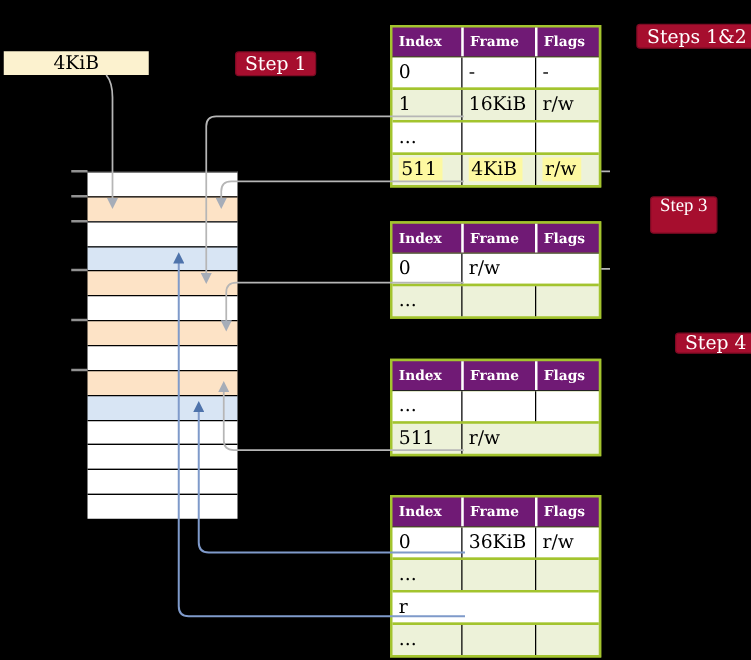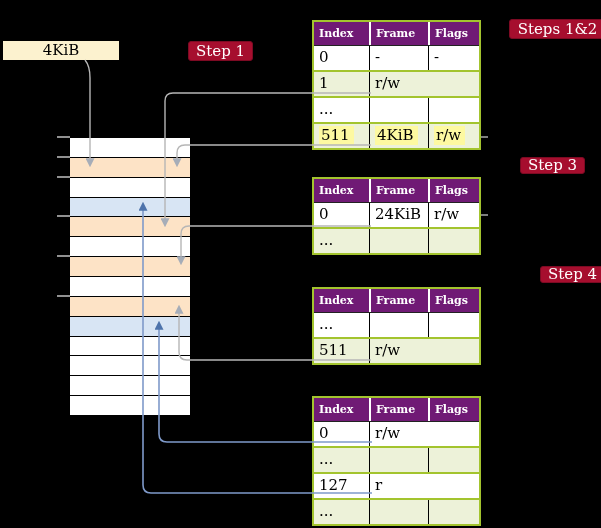--- a/index.html
+++ b/index.html
@@ -13,21 +13,21 @@
     background:#fcf2cf; color:#000; text-align:center; line-height:19px; font-size:15px;
   }
   
   .badge {
     position:absolute; background:#a60e2e; border:1px solid #7d0a23; color:#fff;
     font-size:15px; text-align:center; border-radius:3px; box-sizing:border-box;
     padding:0 7px; white-space:nowrap;
   }
   #b-step0   { left:188px; top:41px;  height:20px; line-height:18px; }
   #b-steps12 { left:509px; top:19px;  height:20px; line-height:18px; width:97px; }
-  #b-step3   { left:520px; top:157px; height:17px; line-height:15px; }
+  #b-step3   { left:520px; top:157px; height:30px; line-height:15px;font-family:Liberation Serif, serif; }
   #b-step4   { left:540px; top:266px; height:17px; line-height:15px; }
   
   .mem {
     position:absolute; left:70px; top:137px; width:120px; height:278px;
     display:flex; flex-direction:column; border-bottom:1.5px solid #000;
   }
   .mem-row { flex:1 1 0; border-top:1.5px solid #000; }
   .mem-row.white  { background:#ffffff; }
   .mem-row.orange { background:#fde3c6; }
   .mem-row.blue   { background:#d8e5f4; }
@@ -96,20 +96,21 @@
       <div class="hcell">Frame</div>
       <div class="hcell">Flags</div>
     </div>
     <div class="trow first">
       <div class="tcell"><span>0</span></div>
       <div class="tcell"><span>-</span></div>
       <div class="tcell"><span>-</span></div>
     </div>
     <div class="trow tint">
       <div class="tcell"><span>1</span></div>
+      <div class="tcell"><span>16KiB</span></div>
       <div class="tcell"><span>r/w</span></div>
     </div>
     <div class="trow">
       <div class="tcell"><span>...</span></div>
       <div class="tcell"><span></span></div>
       <div class="tcell"><span></span></div>
     </div>
     <div class="trow tint">
       <div class="tcell"><span class="hl">511</span></div>
       <div class="tcell"><span class="hl">4KiB</span></div>
@@ -118,21 +119,20 @@
   </div>
 
   <div class="ptable" id="t2">
     <div class="hrow">
       <div class="hcell">Index</div>
       <div class="hcell">Frame</div>
       <div class="hcell">Flags</div>
     </div>
     <div class="trow first">
       <div class="tcell"><span>0</span></div>
-      <div class="tcell"><span>24KiB</span></div>
       <div class="tcell"><span>r/w</span></div>
     </div>
     <div class="trow tint">
       <div class="tcell"><span>...</span></div>
       <div class="tcell"><span></span></div>
       <div class="tcell"><span></span></div>
     </div>
   </div>
 
   <div class="ptable" id="t3">
@@ -153,29 +153,29 @@
   </div>
 
   <div class="ptable" id="t4">
     <div class="hrow">
       <div class="hcell">Index</div>
       <div class="hcell">Frame</div>
       <div class="hcell">Flags</div>
     </div>
     <div class="trow first">
       <div class="tcell"><span>0</span></div>
+      <div class="tcell"><span>36KiB</span></div>
       <div class="tcell"><span>r/w</span></div>
     </div>
     <div class="trow tint">
       <div class="tcell"><span>...</span></div>
       <div class="tcell"><span></span></div>
       <div class="tcell"><span></span></div>
     </div>
     <div class="trow">
-      <div class="tcell"><span>127</span></div>
       <div class="tcell"><span>r</span></div>
     </div>
     <div class="trow tint">
       <div class="tcell"><span>...</span></div>
       <div class="tcell"><span></span></div>
       <div class="tcell"><span></span></div>
     </div>
   </div>
 
   <svg class="overlay" width="601" height="528" viewBox="0 0 601 528">

